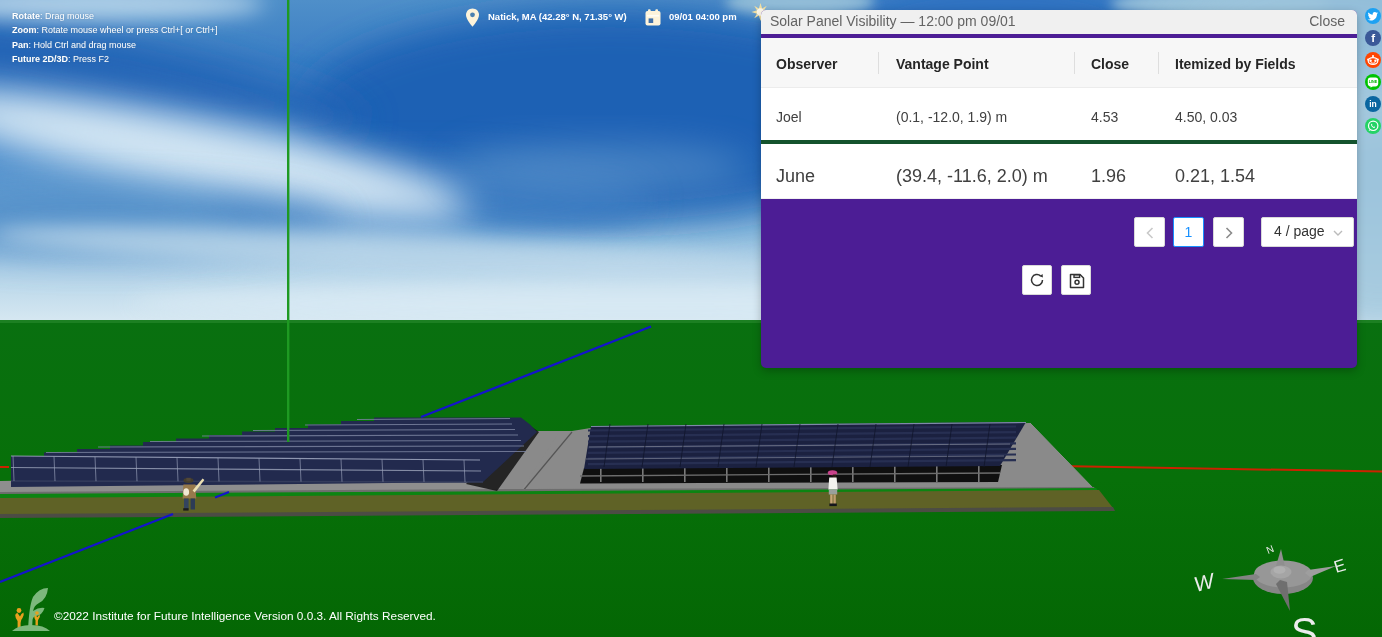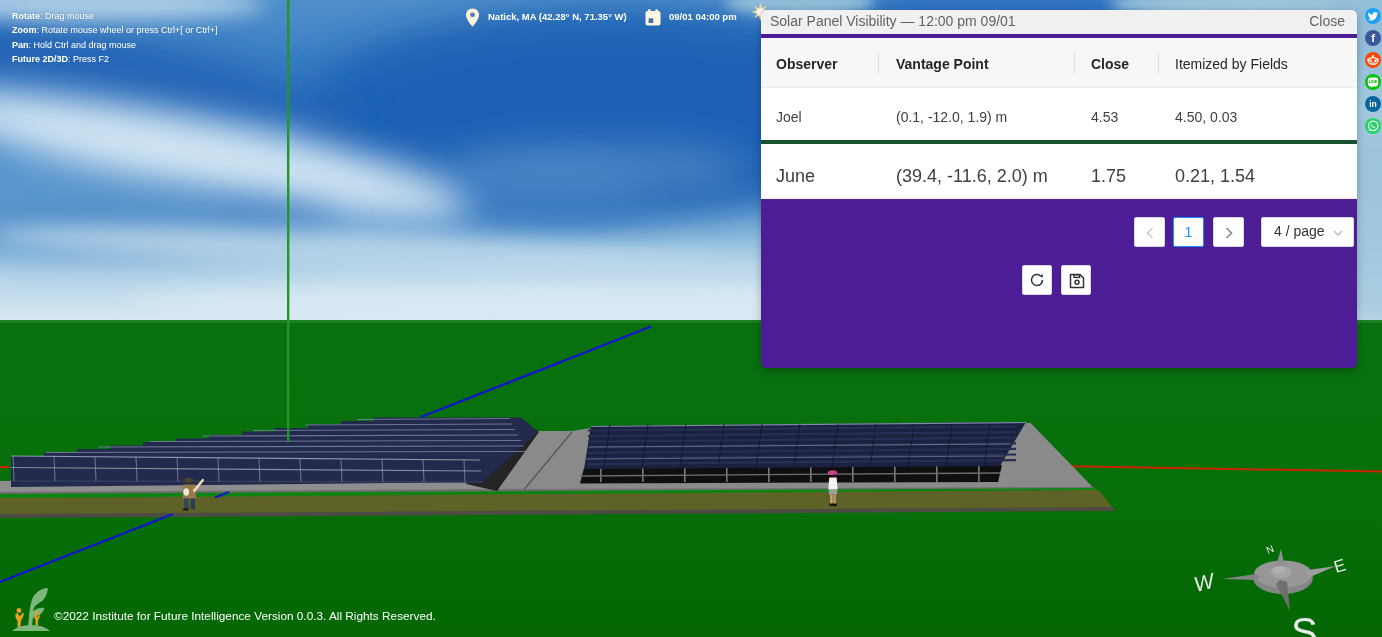--- a/index.html
+++ b/index.html
@@ -198,35 +198,35 @@
 </div>
 <div class="abs" style="left:761px;top:10px;width:596px;height:358px;background:#4c1d95;border-radius:5px;box-shadow:0 3px 8px rgba(0,0,0,0.25)">
 <div style="height:24px;background:#f0f0f0;border-radius:5px 5px 0 0;position:relative">
  <span style="position:absolute;left:9px;top:3px;font-size:14px;color:#636363">Solar Panel Visibility — 12:00 pm 09/01</span>
  <span style="position:absolute;right:12px;top:3px;font-size:14px;color:#636363">Close</span>
 </div>
 <div style="position:absolute;left:0;top:28px;width:596px;height:50px;background:#f7f7f7;border-bottom:1px solid #ececec">
  <span style="position:absolute;left:15px;top:18px;font-size:14px;font-weight:bold;color:#262626">Observer</span>
  <span style="position:absolute;left:135px;top:18px;font-size:14px;font-weight:bold;color:#262626">Vantage Point</span>
  <span style="position:absolute;left:330px;top:18px;font-size:14px;font-weight:bold;color:#262626">Close</span>
- <span style="position:absolute;left:414px;top:18px;font-size:14px;font-weight:normal;color:#262626">Itemized by Fields</span>
+ <span style="position:absolute;left:414px;top:18px;font-size:14px;font-weight:bold;color:#262626">Itemized by Fields</span>
  <i style="position:absolute;left:117px;top:14px;width:1px;height:22px;background:#dedede"></i>
  <i style="position:absolute;left:313px;top:14px;width:1px;height:22px;background:#dedede"></i>
  <i style="position:absolute;left:397px;top:14px;width:1px;height:22px;background:#dedede"></i>
 </div>
 <div style="position:absolute;left:0;top:78px;width:596px;height:56px;background:#fff;border-bottom:4px solid #14532d;font-size:14px;color:#404040">
  <span style="position:absolute;left:15px;top:21px">Joel</span>
  <span style="position:absolute;left:135px;top:21px">(0.1, -12.0, 1.9) m</span>
  <span style="position:absolute;left:330px;top:21px">4.53</span>
  <span style="position:absolute;left:414px;top:21px">4.50, 0.03</span>
 </div>
 <div style="position:absolute;left:0;top:134px;width:596px;height:55px;background:#fff;border-bottom:1px solid #f0f0f0;font-size:18px;color:#404040">
  <span style="position:absolute;left:15px;top:22px">June</span>
  <span style="position:absolute;left:135px;top:22px">(39.4, -11.6, 2.0) m</span>
- <span style="position:absolute;left:330px;top:22px">1.75</span>
+ <span style="position:absolute;left:330px;top:22px">1.96</span>
  <span style="position:absolute;left:414px;top:22px">0.21, 1.54</span>
 </div>
 <div style="position:absolute;left:373px;top:207px;width:31px;height:30px;border:1px solid #d9d9d9;border-radius:2px;background:#fff">
  <svg width="8" height="12" viewBox="0 0 8 12" style="position:absolute;left:11px;top:9px">
         <path d="M6.5,1 L1.5,6 L6.5,11" stroke="#c9c9c9" stroke-width="1.6" fill="none"></path>
       </svg>
 </div>
 <div style="position:absolute;left:412px;top:207px;width:31px;height:30px;border:1px solid #1890ff;border-radius:2px;background:#fff;text-align:center;line-height:28px;color:#1890ff;font-size:14px">1</div>
 <div style="position:absolute;left:452px;top:207px;width:31px;height:30px;border:1px solid #d9d9d9;border-radius:2px;background:#fff">
  <svg width="8" height="12" viewBox="0 0 8 12" style="position:absolute;left:11px;top:9px">

